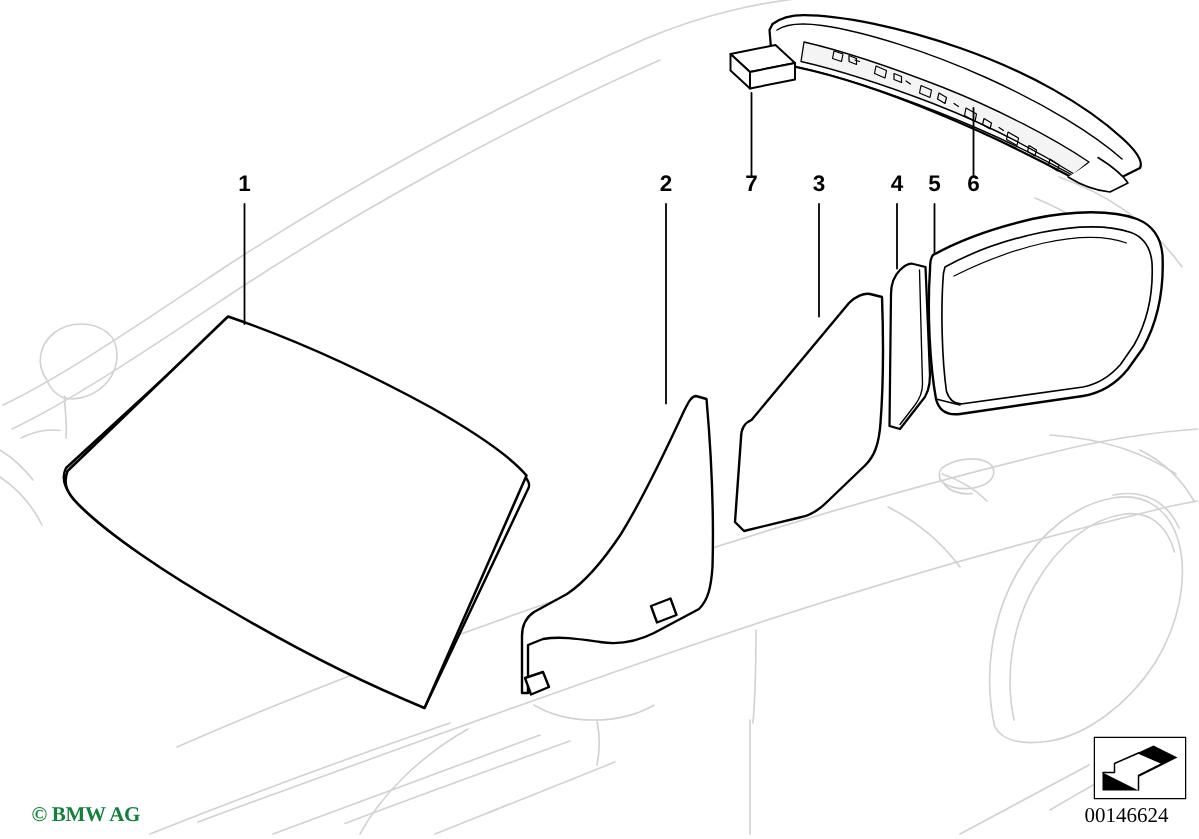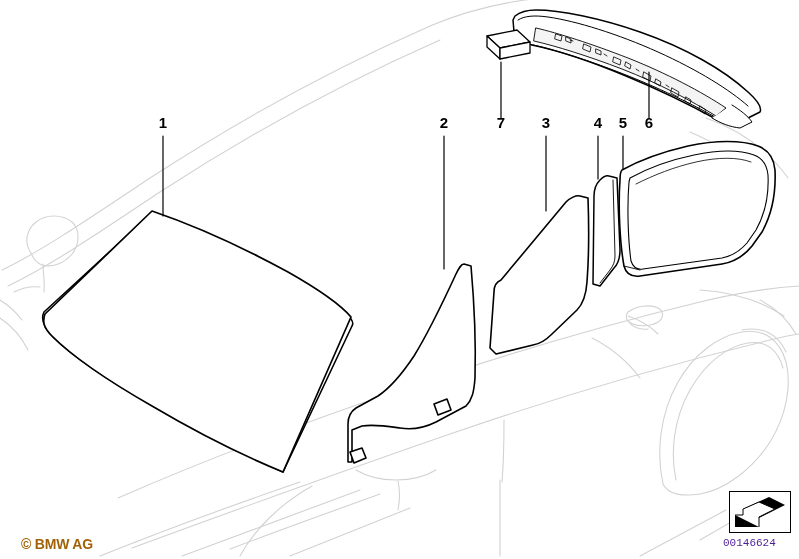--- a/index.html
+++ b/index.html
@@ -33,34 +33,34 @@
     color: #000000;
     line-height: 1;
     text-align: center;
     width: 20px;
     margin-left: -10px;
   }
   #copyright {
     position: absolute;
     left: 21px;
     top: 536px;
-    font-family: Liberation Sans, sans-serif;
+    font-family: Liberation Serif, serif;
     font-weight: bold;
     font-size: 14px;
     letter-spacing: -0.2px;
-    color: #a16207;
+    color: #15803d;
     white-space: nowrap;
   }
   #diagram-id {
     position: absolute;
     left: 723px;
     top: 537px;
-    font-family: Liberation Mono, monospace;
-    font-size: 11px;
-    color: #4c1d95;
+    font-family: Liberation Serif, serif;
+    font-size: 14px;
+    color: #000000;
     white-space: nowrap;
   }
   #direction-marker {
     position: absolute;
     left: 729px;
     top: 491px;
     width: 62px;
     height: 42px;
   }
 </style>

